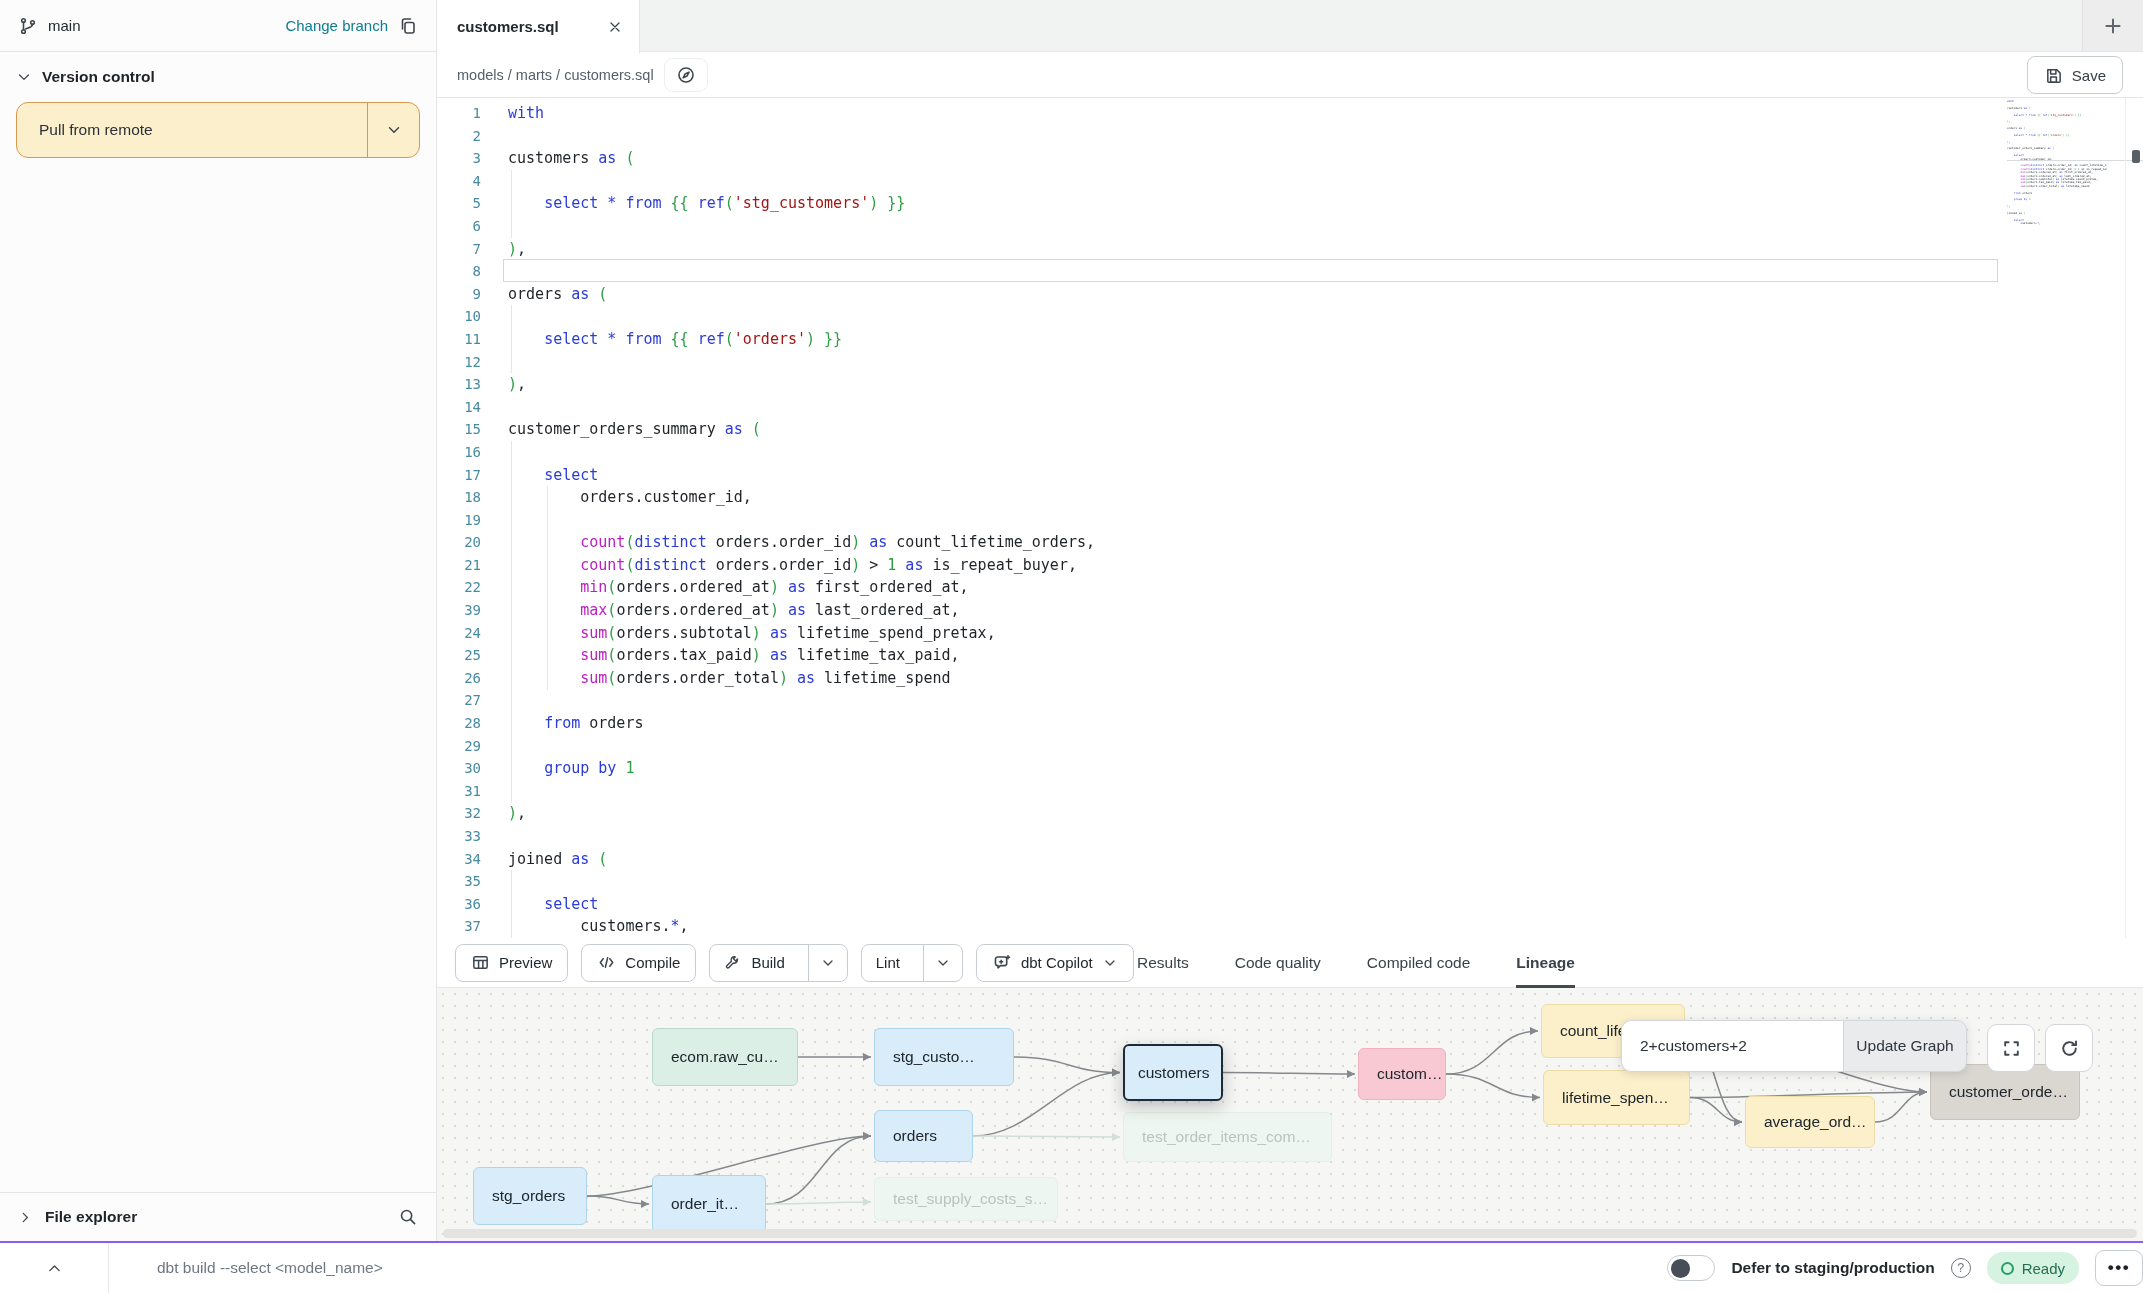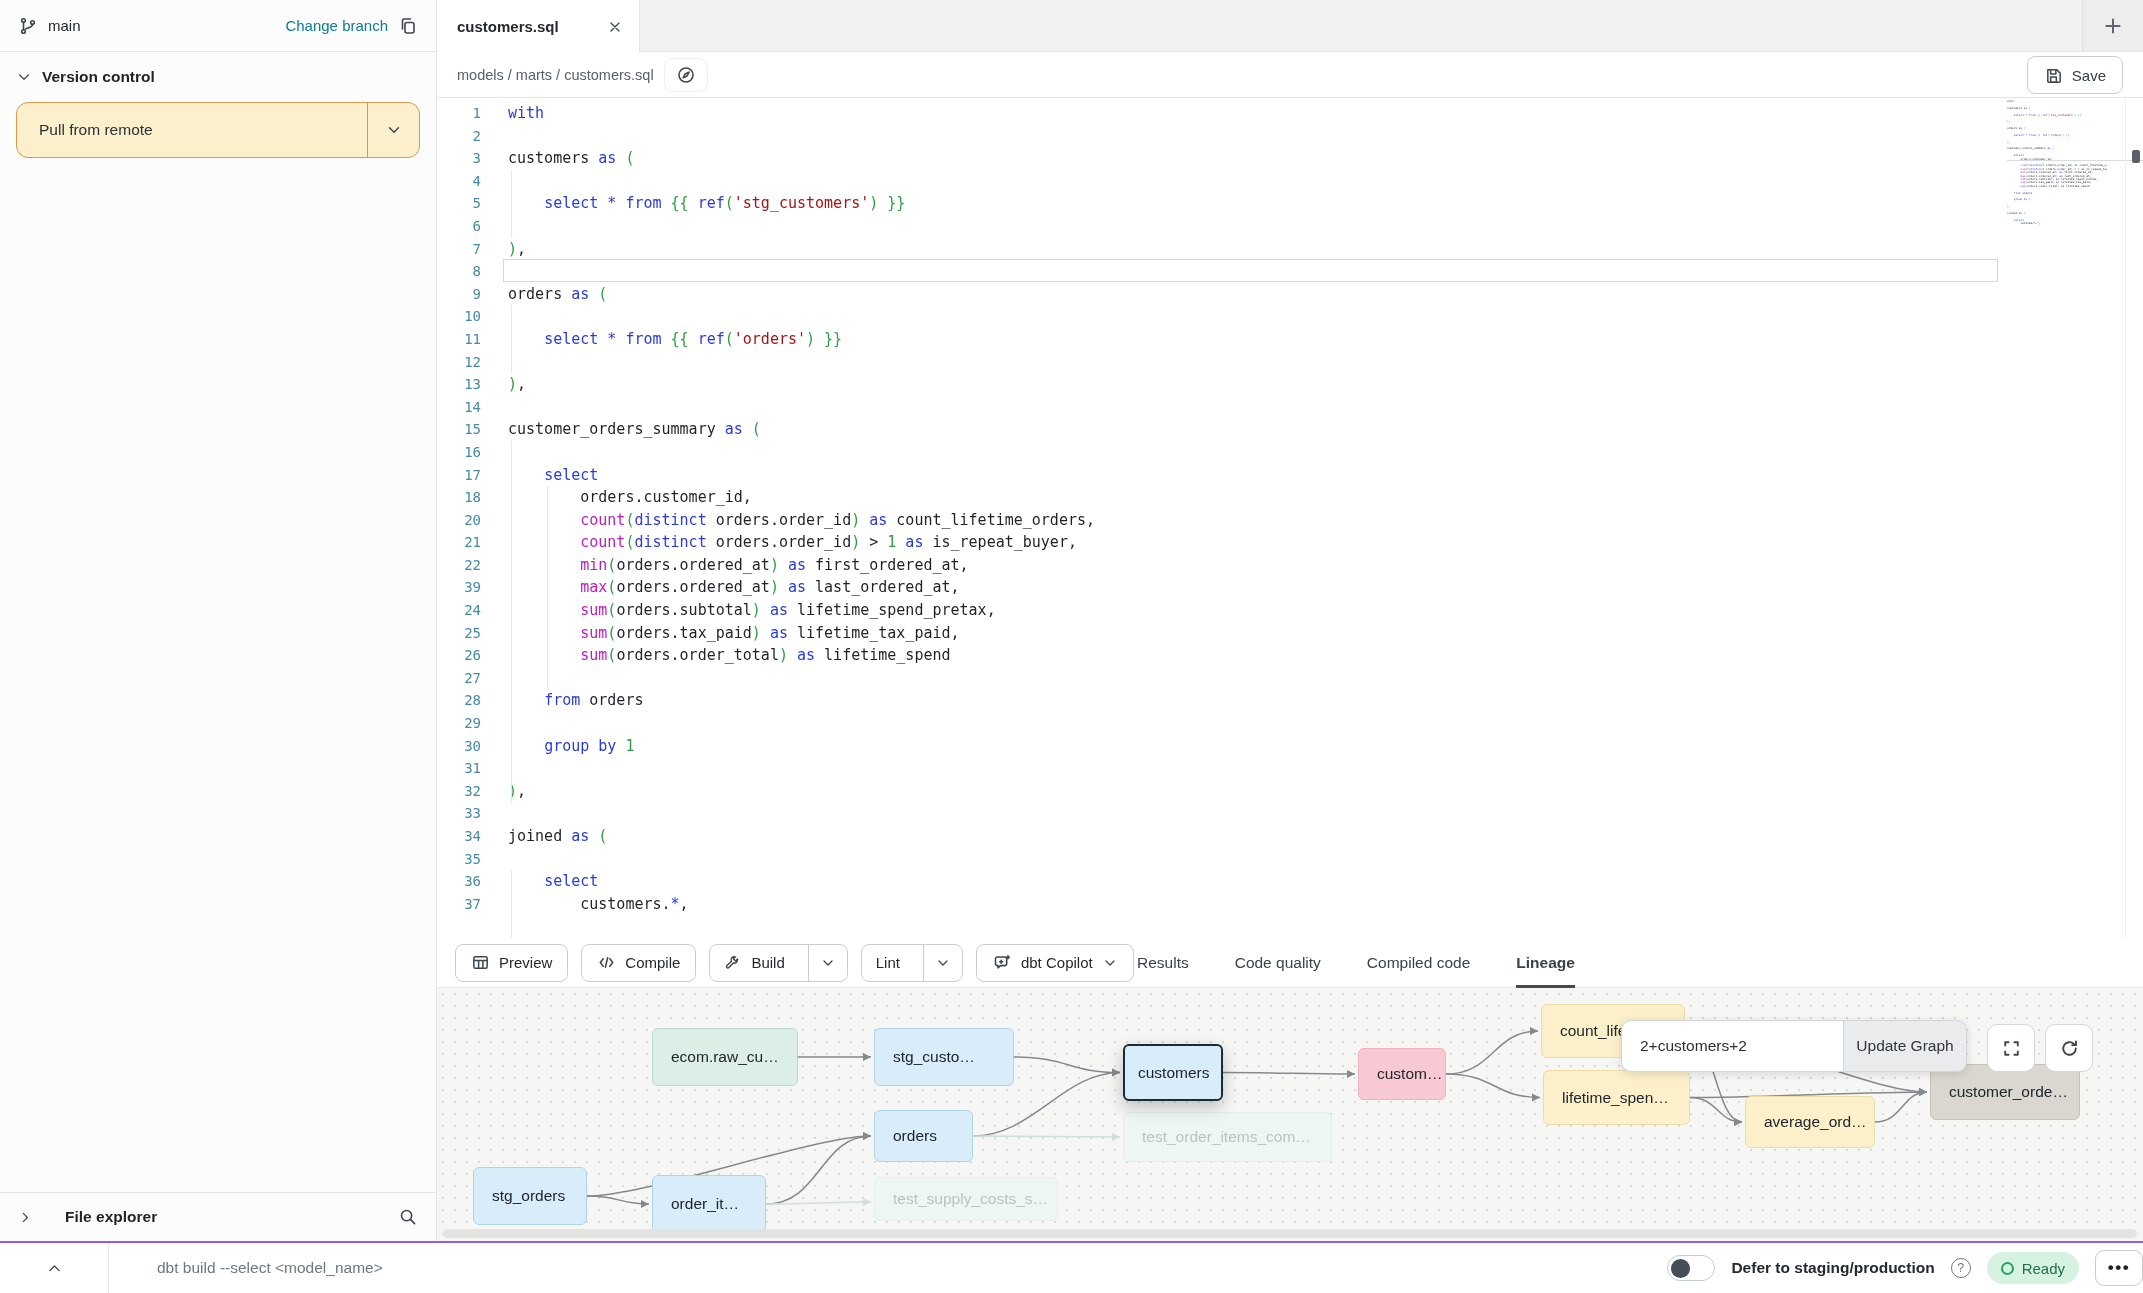--- a/index.html
+++ b/index.html
@@ -18,21 +18,21 @@
   .icon { display:inline-flex; align-items:center; justify-content:center; }
   svg.ic { stroke:#3f464d; fill:none; stroke-width:1.6; stroke-linecap:round; stroke-linejoin:round; }
   .sb-section { padding:16px 16px 0 16px; }
   .vc-header { display:flex; align-items:center; gap:10px; font-size:15.5px; font-weight:bold; color:#1f2328; }
   .pull-btn { margin-top:16px; height:56px; background:var(--pull-bg); border:1.5px solid var(--pull-border);
               border-radius:12px; display:flex; align-items:stretch; cursor:pointer; }
   .pull-label { flex:1; display:flex; align-items:center; padding-left:22px; font-size:15.5px; color:#2b3137; }
   .pull-caret { width:52px; border-left:1.5px solid var(--pull-border); display:flex; align-items:center; justify-content:center; }
   .sb-fill { flex:1; }
   .sb-explorer { height:49px; flex:0 0 49px; border-top:1px solid #e3e5e7; display:flex; align-items:center; gap:12px; padding:0 18px; }
-  .sb-explorer .title { font-size:15.5px; font-weight:bold;margin-left:20px; }
+  .sb-explorer .title { font-size:15.5px; font-weight:bold; }
   .sb-explorer .spacer { flex:1; }
 
   
   .tabbar { height:52px; background:#f1f2f2; border-bottom:1px solid #e3e5e7; position:relative; }
   .tab-active { position:absolute; left:0; top:0; width:203px; height:53px; background:#fff;
                 border-right:1px solid #e3e5e7; display:flex; align-items:center; padding:0 16px 0 20px; z-index:2; }
   .tab-active .t-label { font-size:15px; font-weight:bold; color:#24292e; flex:1; }
   .tab-plus-zone { position:absolute; right:0; top:0; width:61px; height:51px; background:#ededee; border-left:1px solid #e0e2e4;
                    display:flex; align-items:center; justify-content:center; cursor:pointer; }
 
@@ -229,20 +229,21 @@
             <div class="cl"><span class="ln">9</span><span class="lc"><span class="t-pl">orders </span><span class="t-kw">as </span><span class="t-br">(</span></span></div>
             <div class="cl"><span class="ln">10</span><span class="lc"></span></div>
             <div class="cl"><span class="ln">11</span><span class="lc"><span class="t-pl">    </span><span class="t-kw">select </span><span class="t-kw">* </span><span class="t-kw">from </span><span class="t-br">{{ </span><span class="t-kw">ref</span><span class="t-br">(</span><span class="t-str">'orders'</span><span class="t-br">)</span><span class="t-pl"> </span><span class="t-br">}}</span></span></div>
             <div class="cl"><span class="ln">12</span><span class="lc"></span></div>
             <div class="cl"><span class="ln">13</span><span class="lc"><span class="t-br">)</span><span class="t-pl">,</span></span></div>
             <div class="cl"><span class="ln">14</span><span class="lc"></span></div>
             <div class="cl"><span class="ln">15</span><span class="lc"><span class="t-pl">customer_orders_summary </span><span class="t-kw">as </span><span class="t-br">(</span></span></div>
             <div class="cl"><span class="ln">16</span><span class="lc"></span></div>
             <div class="cl"><span class="ln">17</span><span class="lc"><span class="t-pl">    </span><span class="t-kw">select</span></span></div>
             <div class="cl"><span class="ln">18</span><span class="lc"><span class="t-pl">        orders.customer_id,</span></span></div>
+            <div class="cl"><span class="ln">19</span><span class="lc"></span></div>
             <div class="cl"><span class="ln">20</span><span class="lc"><span class="t-pl">        </span><span class="t-fn">count</span><span class="t-br">(</span><span class="t-kw">distinct</span><span class="t-pl"> orders.order_id</span><span class="t-br">)</span><span class="t-kw"> as</span><span class="t-pl"> count_lifetime_orders,</span></span></div>
             <div class="cl"><span class="ln">21</span><span class="lc"><span class="t-pl">        </span><span class="t-fn">count</span><span class="t-br">(</span><span class="t-kw">distinct</span><span class="t-pl"> orders.order_id</span><span class="t-br">)</span><span class="t-pl"> &gt; </span><span class="t-num">1</span><span class="t-kw"> as</span><span class="t-pl"> is_repeat_buyer,</span></span></div>
             <div class="cl"><span class="ln">22</span><span class="lc"><span class="t-pl">        </span><span class="t-fn">min</span><span class="t-br">(</span><span class="t-pl">orders.ordered_at</span><span class="t-br">)</span><span class="t-kw"> as</span><span class="t-pl"> first_ordered_at,</span></span></div>
             <div class="cl"><span class="ln">39</span><span class="lc"><span class="t-pl">        </span><span class="t-fn">max</span><span class="t-br">(</span><span class="t-pl">orders.ordered_at</span><span class="t-br">)</span><span class="t-kw"> as</span><span class="t-pl"> last_ordered_at,</span></span></div>
             <div class="cl"><span class="ln">24</span><span class="lc"><span class="t-pl">        </span><span class="t-fn">sum</span><span class="t-br">(</span><span class="t-pl">orders.subtotal</span><span class="t-br">)</span><span class="t-kw"> as</span><span class="t-pl"> lifetime_spend_pretax,</span></span></div>
             <div class="cl"><span class="ln">25</span><span class="lc"><span class="t-pl">        </span><span class="t-fn">sum</span><span class="t-br">(</span><span class="t-pl">orders.tax_paid</span><span class="t-br">)</span><span class="t-kw"> as</span><span class="t-pl"> lifetime_tax_paid,</span></span></div>
             <div class="cl"><span class="ln">26</span><span class="lc"><span class="t-pl">        </span><span class="t-fn">sum</span><span class="t-br">(</span><span class="t-pl">orders.order_total</span><span class="t-br">)</span><span class="t-kw"> as</span><span class="t-pl"> lifetime_spend</span></span></div>
             <div class="cl"><span class="ln">27</span><span class="lc"></span></div>
             <div class="cl"><span class="ln">28</span><span class="lc"><span class="t-pl">    </span><span class="t-kw">from</span><span class="t-pl"> orders</span></span></div>
             <div class="cl"><span class="ln">29</span><span class="lc"></span></div>

